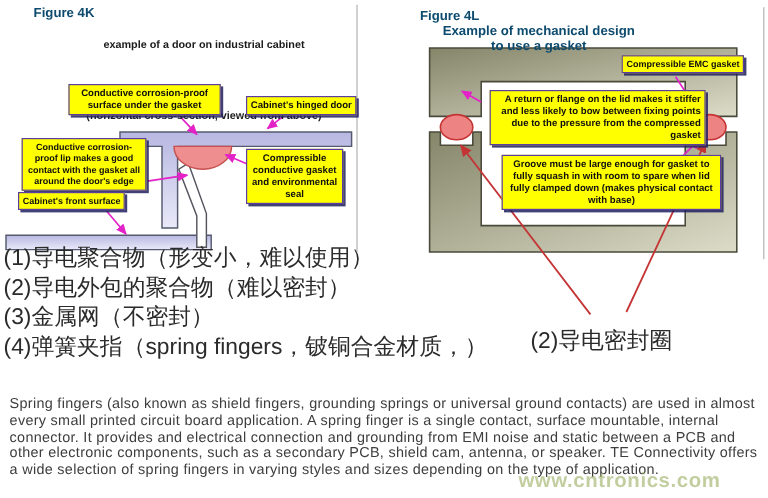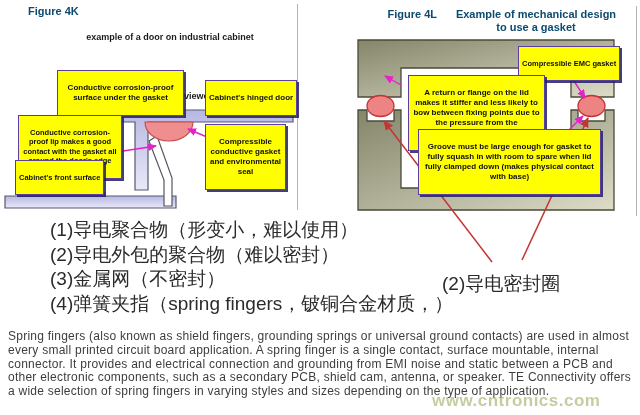--- a/index.html
+++ b/index.html
@@ -16,21 +16,21 @@
   .fig-title .row{display:flex;align-items:flex-start;}
   .fig-title .figlabel{font-size:11px;white-space:nowrap;}
   .fig-title .main{font-size:11px;text-align:center;line-height:1.18;}
   .fig-sub{z-index:2;font-weight:bold;font-size:9px;text-align:center;color:#1a1a1a;line-height:1.25;}
 
   
   .callout{
     position:absolute;z-index:3;background:#ffff00;border:1px solid #5b3fa0;
     box-shadow:2px 2px 0 rgba(32,32,96,0.85);
     font-weight:bold;font-size:8px;line-height:1.25;text-align:center;
-    color:#101010;padding:12px 3px;box-sizing:border-box;
+    color:#101010;padding:2px 3px;box-sizing:border-box;
   }
   .callout.nowrap{white-space:nowrap;}
   .callout.small{font-size:7.5px;}
 
   
   .notes{z-index:2;font-size:19px;line-height:24.5px;color:#2b2b2b;
     font-family:"Liberation Sans","DejaVu Sans",sans-serif;}
   .note5{z-index:2;font-size:19px;color:#2b2b2b;}
 
   
@@ -102,31 +102,31 @@
   <div class="abs fig-sub" style="left:40px;top:32px;width:260px;">example of a door on industrial cabinet</div>
   <div class="abs fig-sub" style="left:40px;top:43px;width:260px;margin-top:48px;">(horizontal cross-section, viewed from above)</div>
 
   <div class="callout" style="left:57px;top:70px;width:127px;">Conductive corrosion-proof surface under the gasket</div>
   <div class="callout nowrap" style="left:205px;top:80px;">Cabinet's hinged door</div>
   <div class="callout small" style="left:18px;top:115px;width:104px;">Conductive corrosion-proof lip makes a good contact with the gasket all around the door's edge</div>
   <div class="callout nowrap small" style="left:15px;top:160px;">Cabinet's front surface</div>
   <div class="callout" style="left:205px;top:124px;width:81px;">Compressible conductive gasket and environmental seal</div>
 
   <div class="abs fig-title" style="left:350px;top:8px;width:272px;">
-    <div class="row" style="justify-content:flex-end;">
+    <div class="row" style="justify-content:space-between;flex-direction:column;">
       <span class="figlabel">Figure 4L</span>
       <span class="main" style="width:172px;margin-left:13px;">Example of mechanical design to use a gasket</span>
     </div>
   </div>
 
   <div class="callout nowrap small" style="left:518px;top:46px;">Compressible EMC gasket</div>
-  <div class="callout" style="left:408px;top:75px;width:137px;">A return or flange on the lid makes it stiffer and less likely to bow between fixing points due to the pressure from the compressed gasket</div>
+  <div class="callout" style="left:408px;top:75px;width:180px;text-align:right;">A return or flange on the lid makes it stiffer and less likely to bow between fixing points due to the pressure from the compressed gasket</div>
   <div class="callout" style="left:418px;top:129px;width:183px;">Groove must be large enough for gasket to fully squash in with room to spare when lid fully clamped down (makes physical contact with base)</div>
 
-  <div class="abs notes" style="left:3px;top:218px;width:430px;margin-left:47px;">
+  <div class="abs notes" style="left:3px;top:204px;width:430px;">
     <div>(1)导电聚合物（形变小，难以使用）</div>
     <div>(2)导电外包的聚合物（难以密封）</div>
     <div>(3)金属网（不密封）</div>
     <div>(4)弹簧夹指（spring fingers，铍铜合金材质，）</div>
   </div>
   <div class="abs note5" style="left:442px;top:271px;">(2)导电密封圈</div>
 
   <div class="abs para" style="left:8px;top:330px;width:628px;">Spring fingers (also known as shield fingers, grounding springs or universal ground contacts) are used in almost every small printed circuit board application. A spring finger is a single contact, surface mountable, internal connector. It provides and electrical connection and grounding from EMI noise and static between a PCB and other electronic components, such as a secondary PCB, shield cam, antenna, or speaker. TE Connectivity offers a wide selection of spring fingers in varying styles and sizes depending on the type of application.</div>
 
   <div class="abs watermark" style="left:432px;top:391px;">www.cntronics.com</div>

